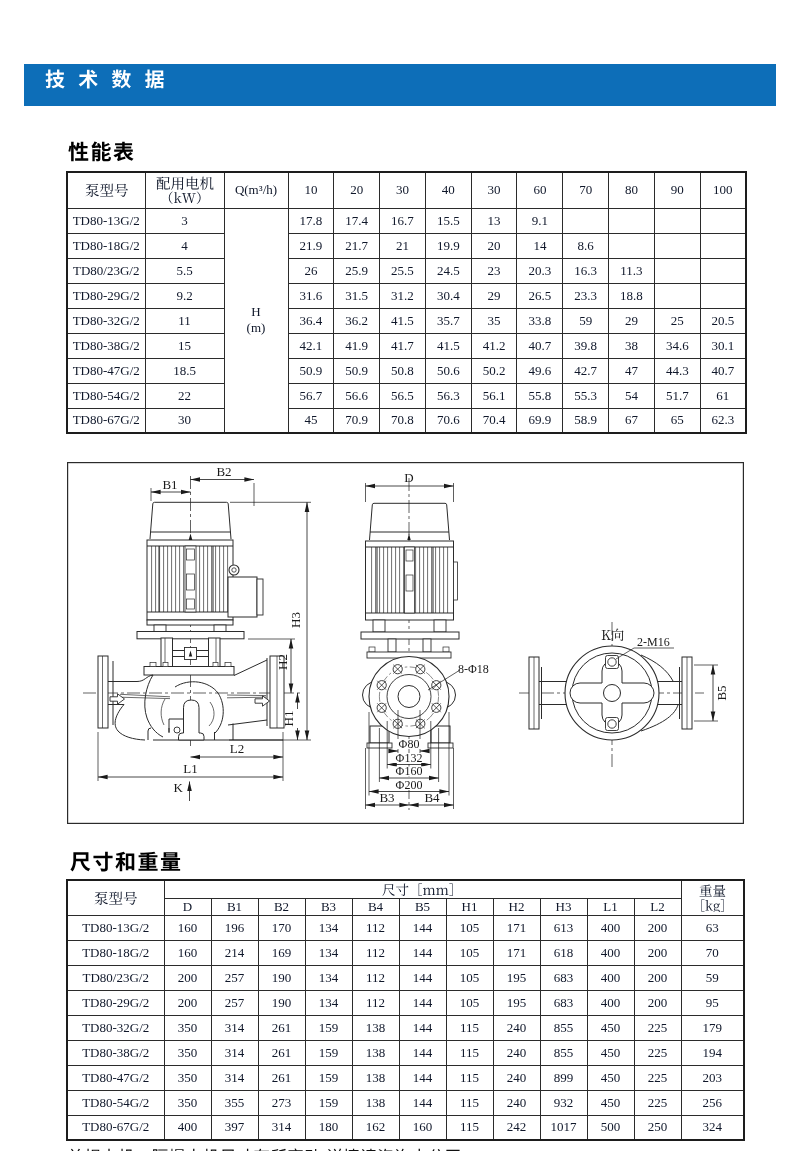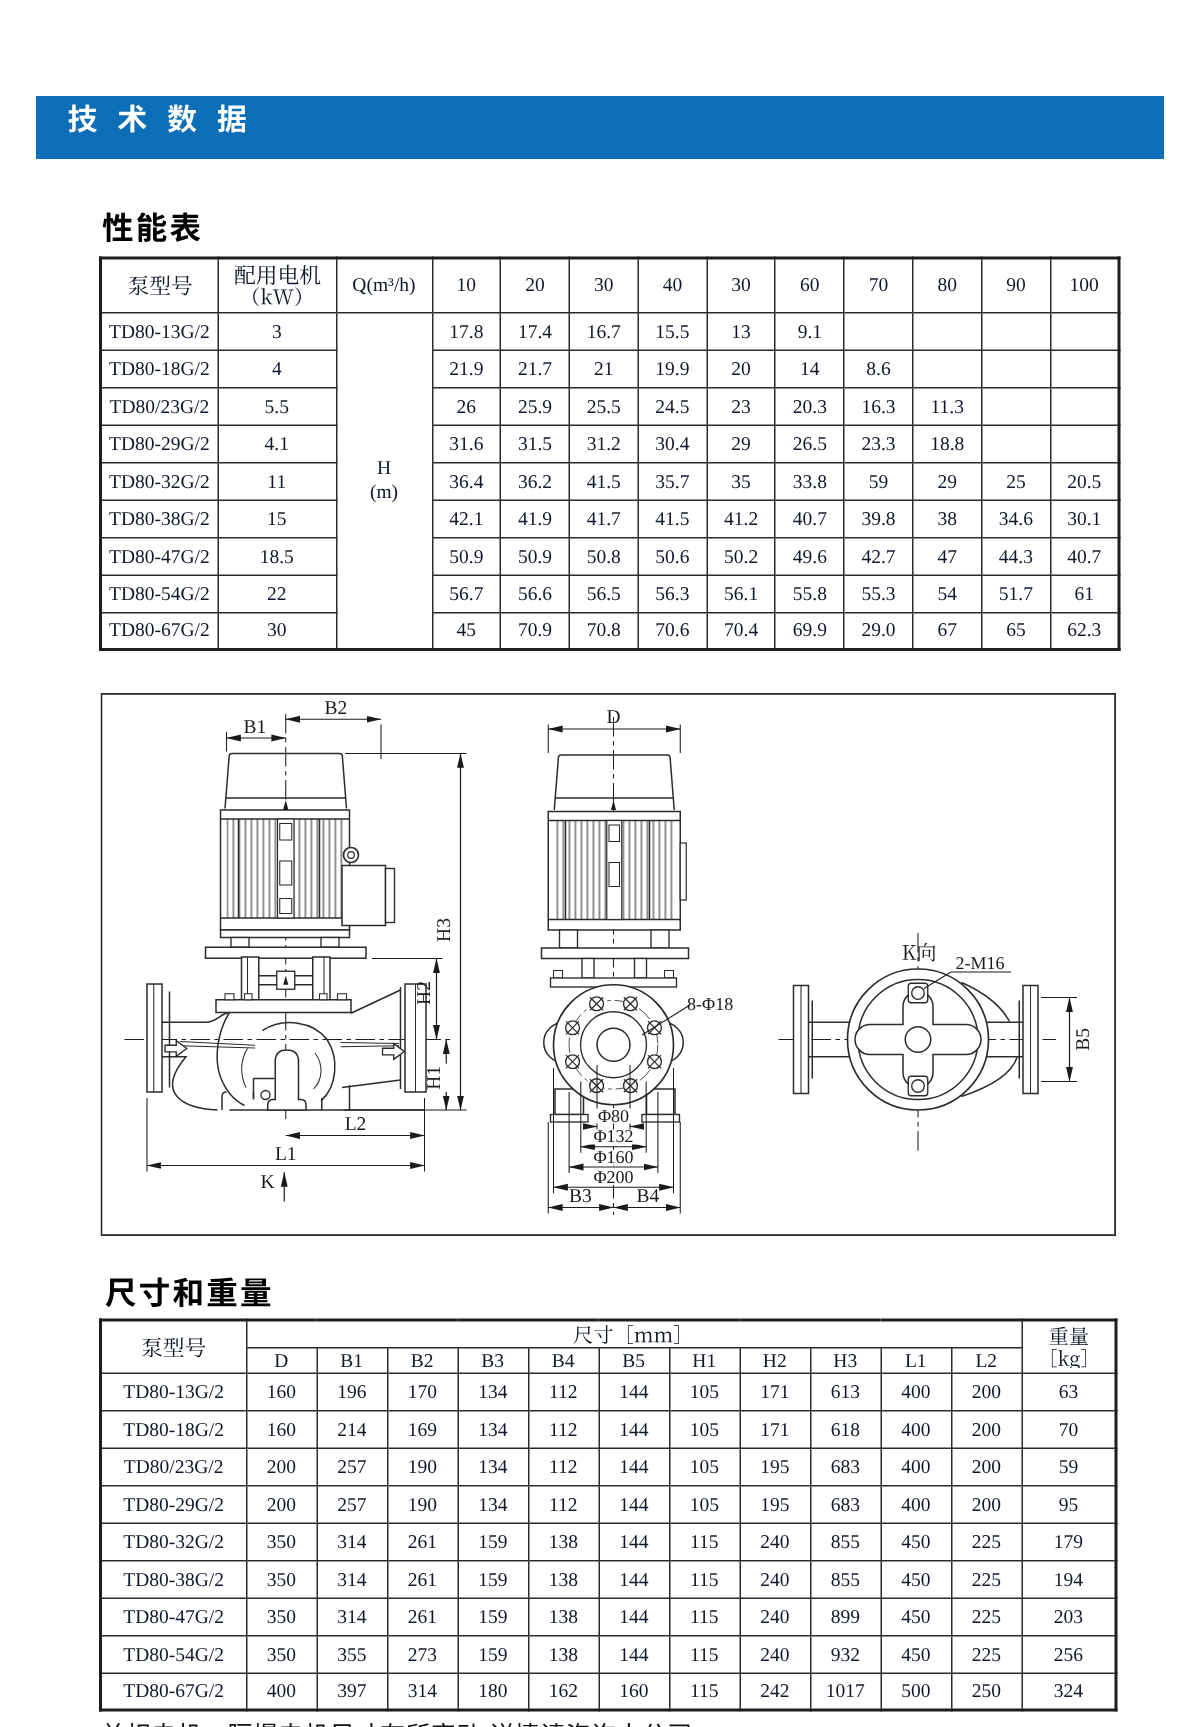--- a/index.html
+++ b/index.html
@@ -160,21 +160,21 @@
           <td>24.5</td>
           <td>23</td>
           <td>20.3</td>
           <td>16.3</td>
           <td>11.3</td>
           <td></td>
           <td></td>
         </tr>
         <tr style="height: 25px;">
           <td class="modelcell">TD80-29G/2</td>
-          <td>4.1</td>
+          <td>9.2</td>
           <td>31.6</td>
           <td>31.5</td>
           <td>31.2</td>
           <td>30.4</td>
           <td>29</td>
           <td>26.5</td>
           <td>23.3</td>
           <td>18.8</td>
           <td></td>
           <td></td>
@@ -237,21 +237,21 @@
         </tr>
         <tr style="height: 25px;">
           <td class="modelcell">TD80-67G/2</td>
           <td>30</td>
           <td>45</td>
           <td>70.9</td>
           <td>70.8</td>
           <td>70.6</td>
           <td>70.4</td>
           <td>69.9</td>
-          <td>29.0</td>
+          <td>58.9</td>
           <td>67</td>
           <td>65</td>
           <td>62.3</td>
         </tr>
       </tbody>
   </table>
 
   <svg class="drawing" width="677" height="362" viewBox="0 0 677 362">
     <defs>
       <marker id="ar" markerWidth="11" markerHeight="7" refX="9.6" refY="3.5" orient="auto-start-reverse" markerUnits="userSpaceOnUse">

